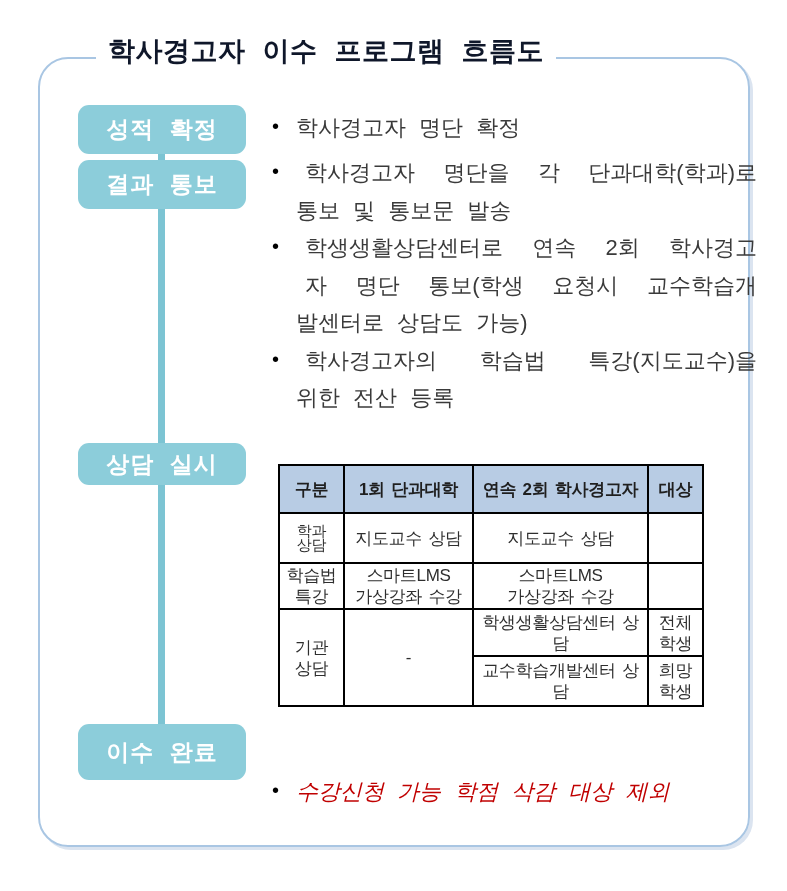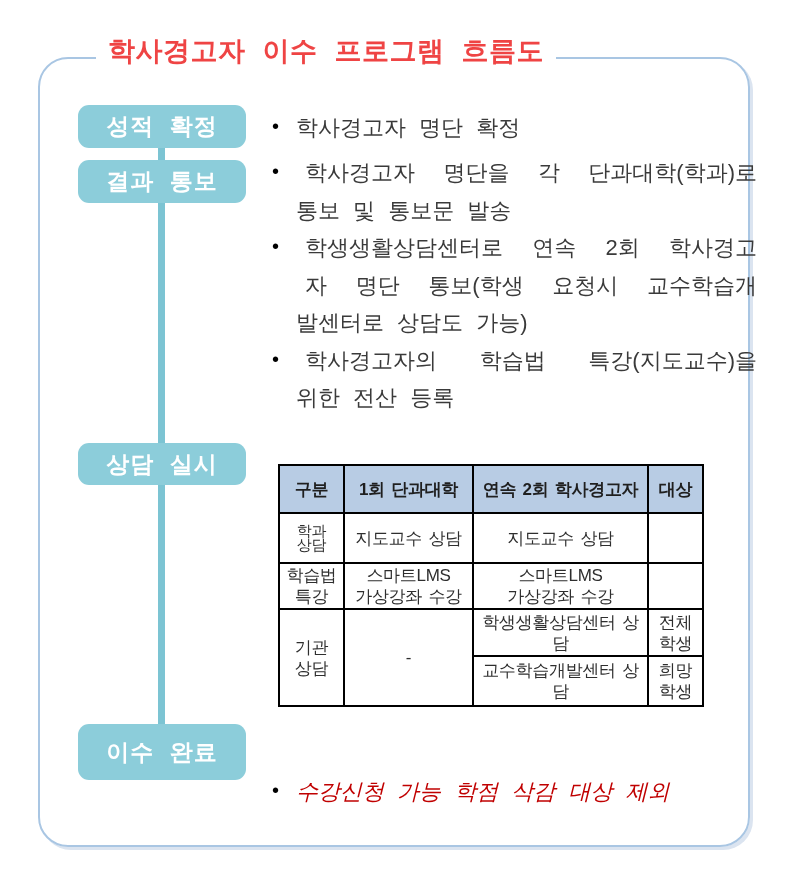--- a/index.html
+++ b/index.html
@@ -11,26 +11,26 @@
   .frame{
     position:absolute;left:38px;top:57px;width:712px;height:790px;
     border:2px solid #a9c6e3;border-radius:30px;box-sizing:border-box;
     box-shadow:3px 3px 0 #dbe4f0;
     z-index:0;
   }
   
   .doc-title{
     position:absolute;left:96px;top:35px;z-index:3;
     background:#ffffff;padding:0 12px;
-    font-size:27px;font-weight:bold;color:#ef4444;
+    font-size:27px;font-weight:bold;color:#0f172a;
     letter-spacing:0.5px;word-spacing:9px;line-height:32px;white-space:nowrap;
   }
   
   .flow-box{
-    position:absolute;left:78px;width:168px;height:43px;box-sizing:border-box;
+    position:absolute;left:78px;width:168px;height:49px;box-sizing:border-box;
     background:#8ccdda;border-radius:11px;z-index:2;
     display:flex;align-items:center;justify-content:center;
     color:#ffffff;font-size:23px;font-weight:bold;letter-spacing:1px;word-spacing:8px;
     white-space:nowrap;
   }
   .connector{
     position:absolute;left:158px;top:148px;width:7px;height:620px;
     background:#7cc4d3;z-index:1;
   }
   

